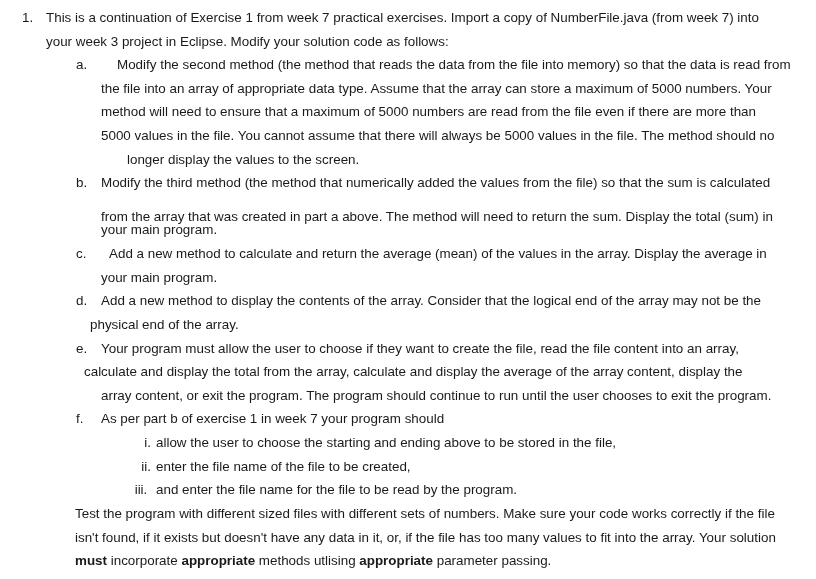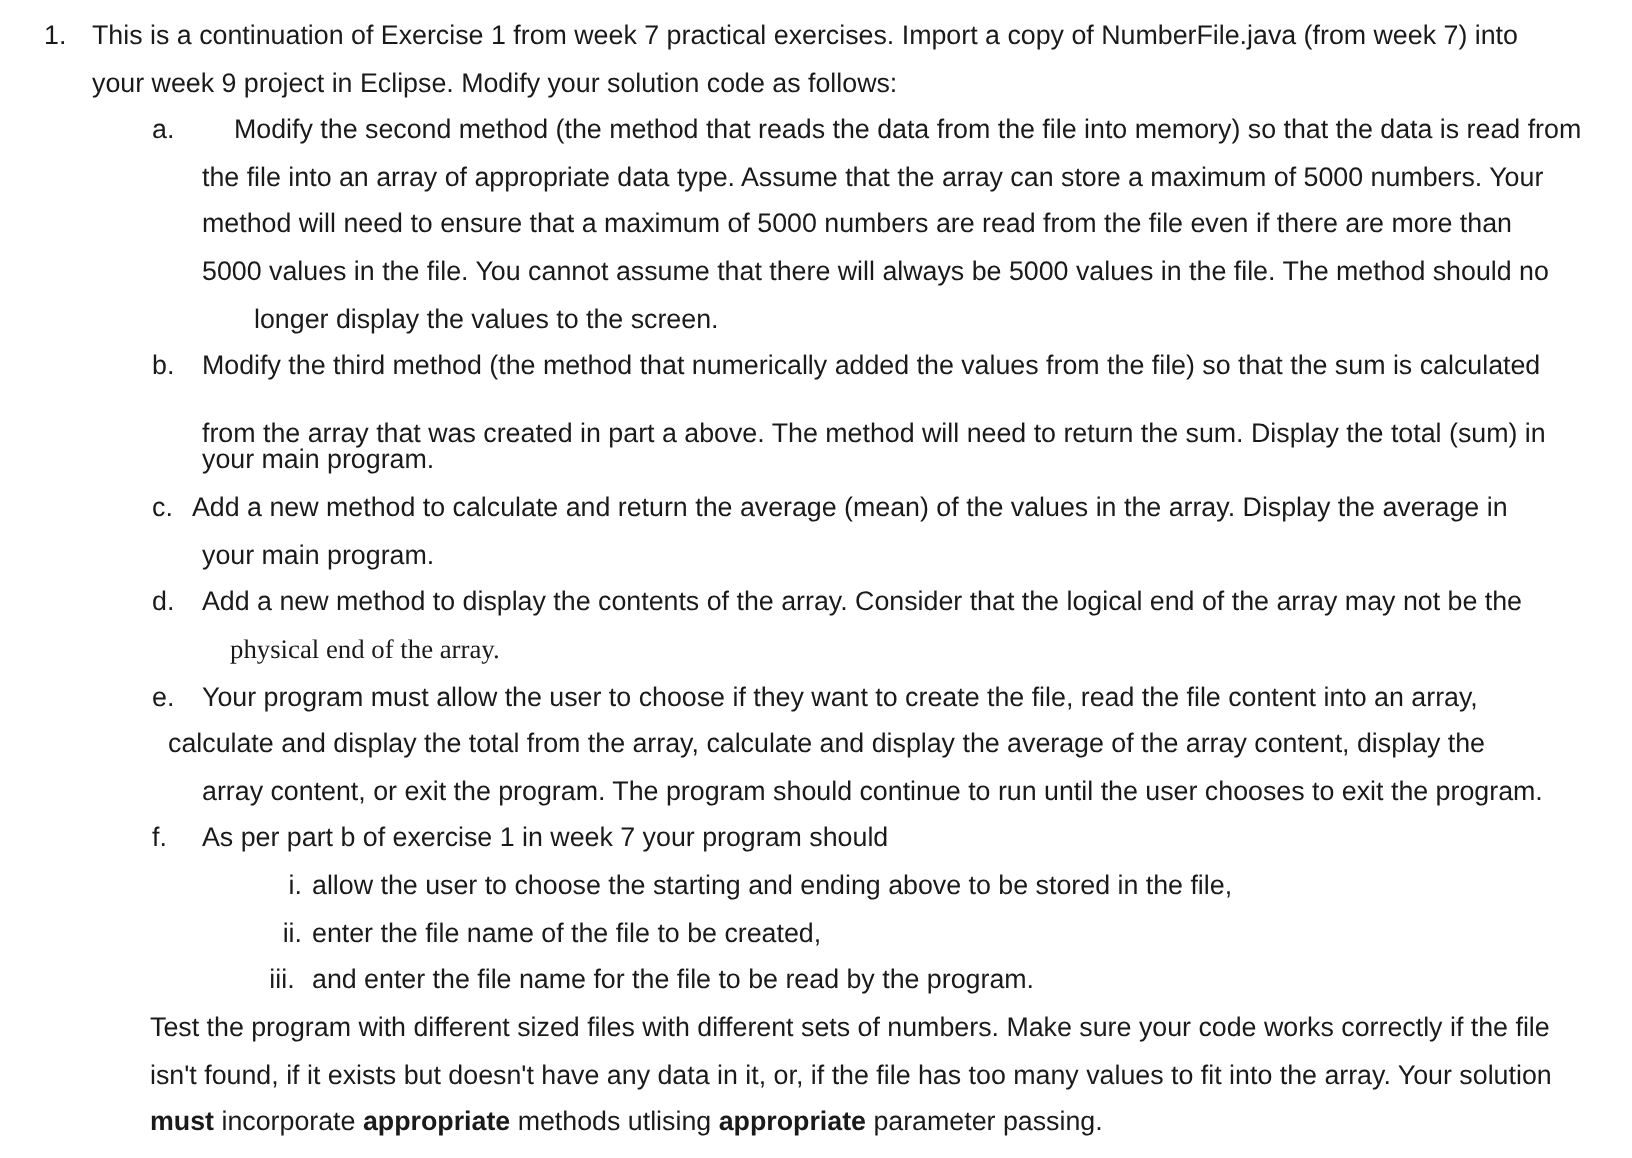--- a/index.html
+++ b/index.html
@@ -14,48 +14,48 @@
   .roman { position: absolute; white-space: nowrap; line-height: 16px; text-align: right; width: 20px; }
   b { font-weight: bold; }
 </style>
 </head>
 <body>
 
 <div>
 
   <span class="num" style="left:22px; top:10px;">1.</span>
   <span class="line" style="left:46px; top:10px;">This is a continuation of Exercise 1 from week 7 practical exercises. Import a copy of NumberFile.java (from week 7) into</span>
-  <span class="line" style="left:46px; top:34px;">your week 9 project in Eclipse. Modify your solution code as follows:</span>
+  <span class="line" style="left:46px; top:34px;">your week 3 project in Eclipse. Modify your solution code as follows:</span>
 
   <div>
     <span class="sub-label" style="left:76px; top:57px;">a.</span>
     <span class="line" style="left:117px; top:57px;">Modify the second method (the method that reads the data from the file into memory) so that the data is read from</span>
     <span class="line" style="left:101px; top:81px;">the file into an array of appropriate data type. Assume that the array can store a maximum of 5000 numbers. Your</span>
     <span class="line" style="left:101px; top:104px;">method will need to ensure that a maximum of 5000 numbers are read from the file even if there are more than</span>
     <span class="line" style="left:101px; top:128px;">5000 values in the file. You cannot assume that there will always be 5000 values in the file. The method should no</span>
     <span class="line" style="left:101px; top:152px;padding-left:26px;">longer display the values to the screen.</span>
   </div>
 
   <div>
     <span class="sub-label" style="left:76px; top:175px;">b.</span>
     <span class="line" style="left:101px; top:175px;">Modify the third method (the method that numerically added the values from the file) so that the sum is calculated</span>
     <span class="line" style="left:101px; top:209px;">from the array that was created in part a above. The method will need to return the sum. Display the total (sum) in</span>
     <span class="line" style="left:101px; top:222px;">your main program.</span>
   </div>
 
   <div>
     <span class="sub-label" style="left:76px; top:246px;">c.</span>
-    <span class="line" style="left:96px; top:246px;">Add a new method to calculate and return the average (mean) of the values in the array. Display the average in</span>
+    <span class="line" style="left:109px; top:246px;">Add a new method to calculate and return the average (mean) of the values in the array. Display the average in</span>
     <span class="line" style="left:101px; top:270px;">your main program.</span>
   </div>
 
   <div>
     <span class="sub-label" style="left:76px; top:293px;">d.</span>
     <span class="line" style="left:101px; top:293px;">Add a new method to display the contents of the array. Consider that the logical end of the array may not be the</span>
-    <span class="line" style="left:115px; top:317px;font-family:Liberation Serif, serif;">physical end of the array.</span>
+    <span class="line" style="left:90px; top:317px;">physical end of the array.</span>
   </div>
 
   <div>
     <span class="sub-label" style="left:76px; top:341px;">e.</span>
     <span class="line" style="left:101px; top:341px;">Your program must allow the user to choose if they want to create the file, read the file content into an array,</span>
     <span class="line" style="left:84px; top:364px;">calculate and display the total from the array, calculate and display the average of the array content, display the</span>
     <span class="line" style="left:101px; top:388px;">array content, or exit the program. The program should continue to run until the user chooses to exit the program.</span>
   </div>
 
   <div>

